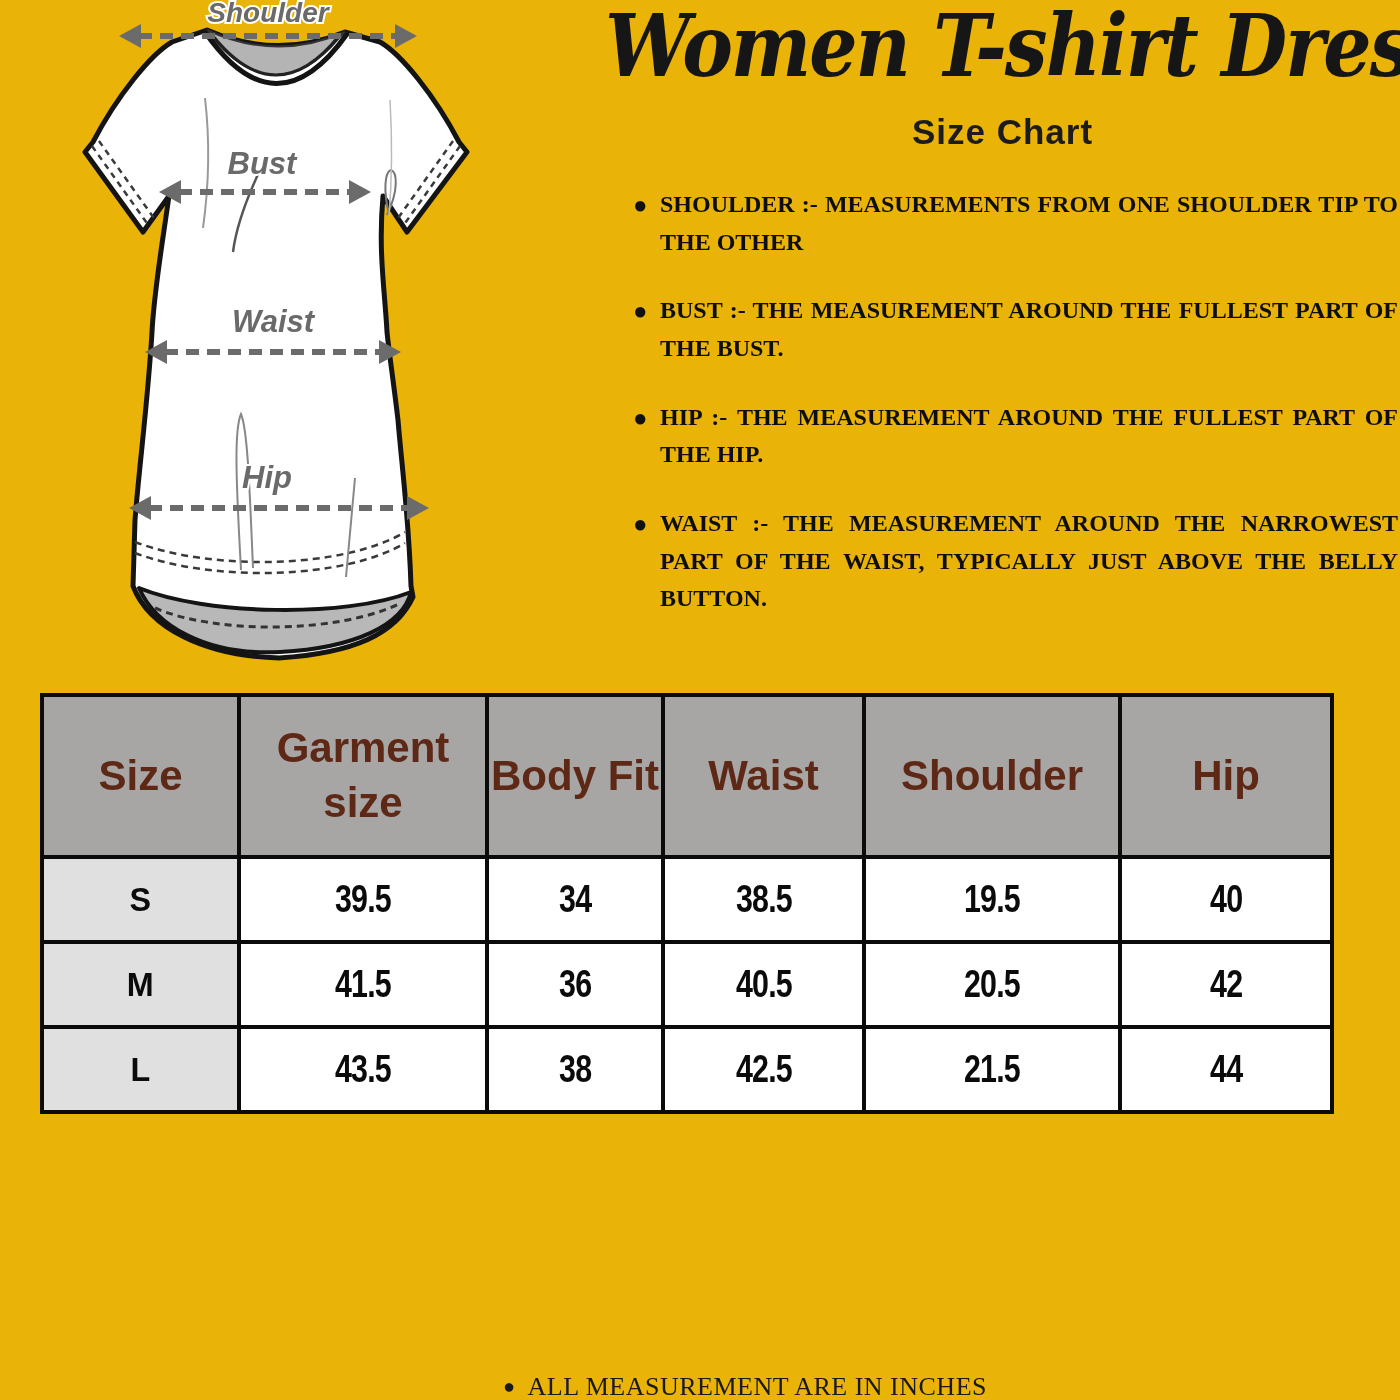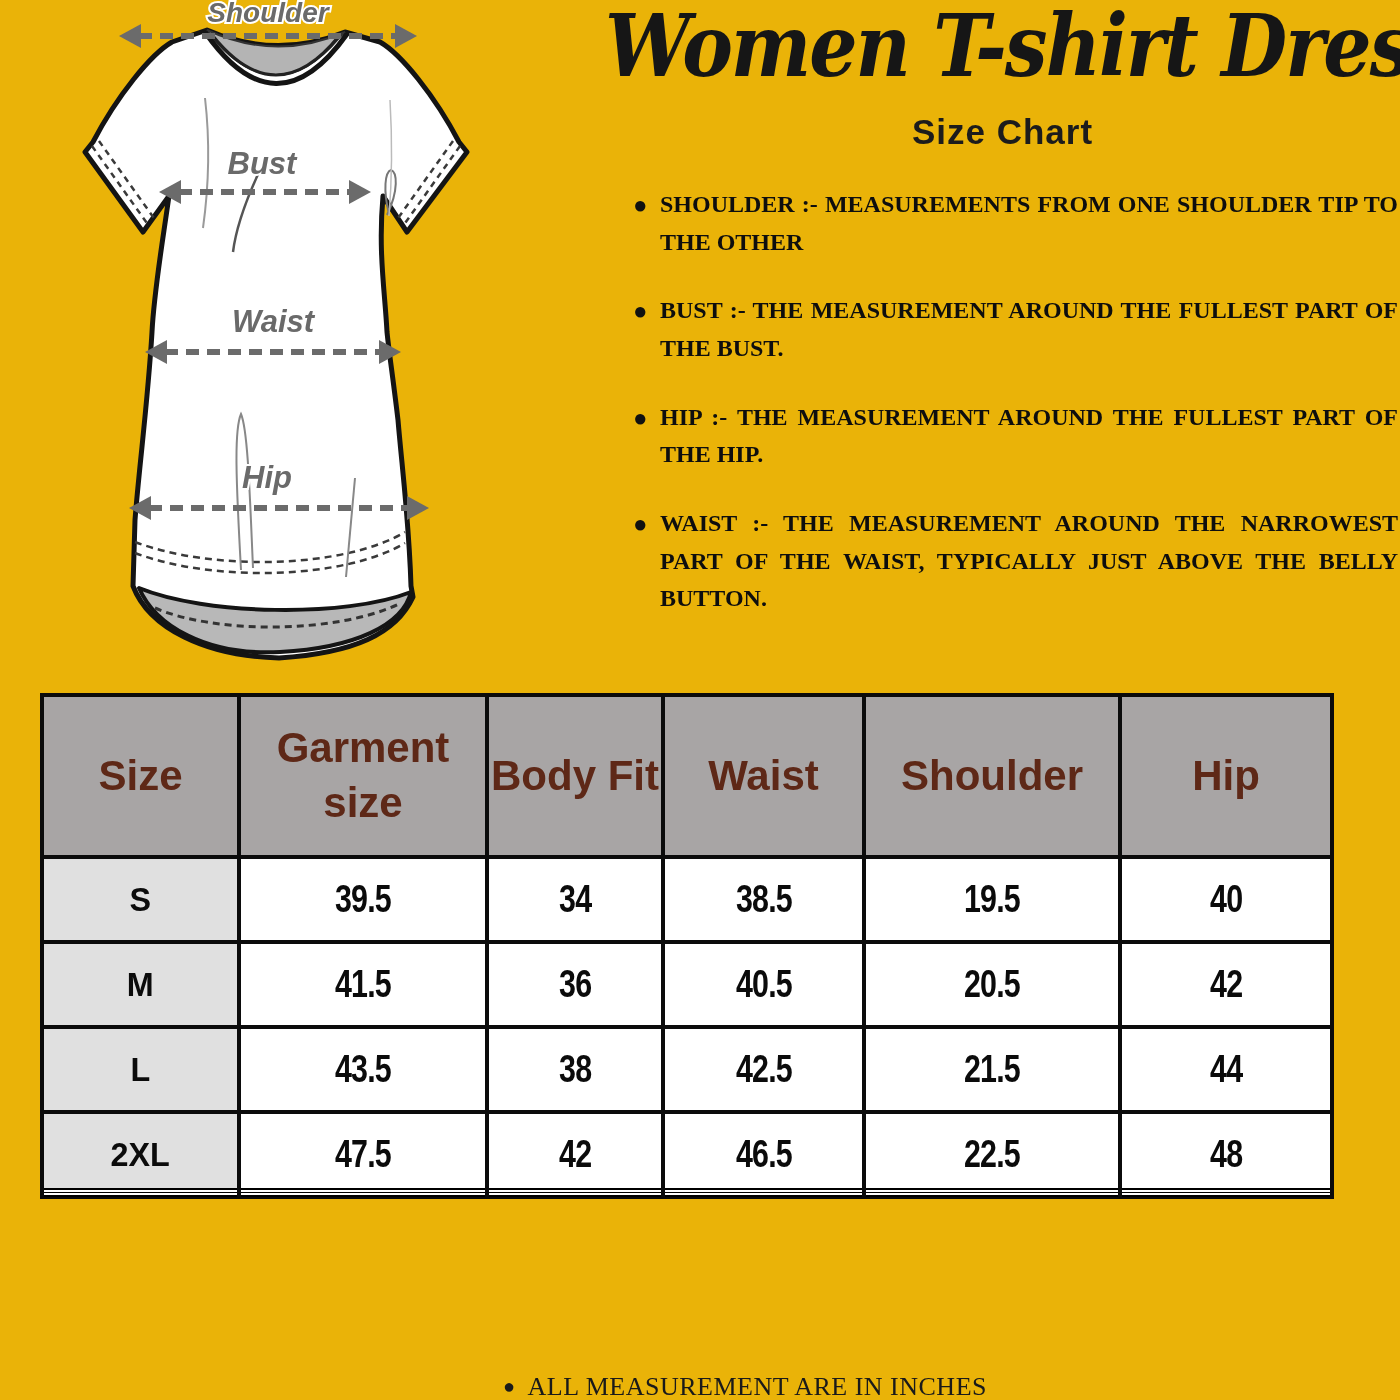--- a/index.html
+++ b/index.html
@@ -164,28 +164,20 @@
           <td><span class="num">42</span></td>
         </tr>
         <tr>
           <td class="size-cell"><span class="size-label">L</span></td>
           <td><span class="num">43.5</span></td>
           <td><span class="num">38</span></td>
           <td><span class="num">42.5</span></td>
           <td><span class="num">21.5</span></td>
           <td><span class="num">44</span></td>
         </tr>
-        <tr class="dbl">
-          <td class="size-cell"><span class="size-label">2XL</span></td>
-          <td><span class="num">47.5</span></td>
-          <td><span class="num">42</span></td>
-          <td><span class="num">46.5</span></td>
-          <td><span class="num">22.5</span></td>
-          <td><span class="num">48</span></td>
-        </tr>
       </tbody>
   </table>
 
   <div class="footer-note">
     <span class="dot">●</span><span>ALL MEASUREMENT ARE IN INCHES</span>
   </div>
 
 </div>
 
 </body></html>

